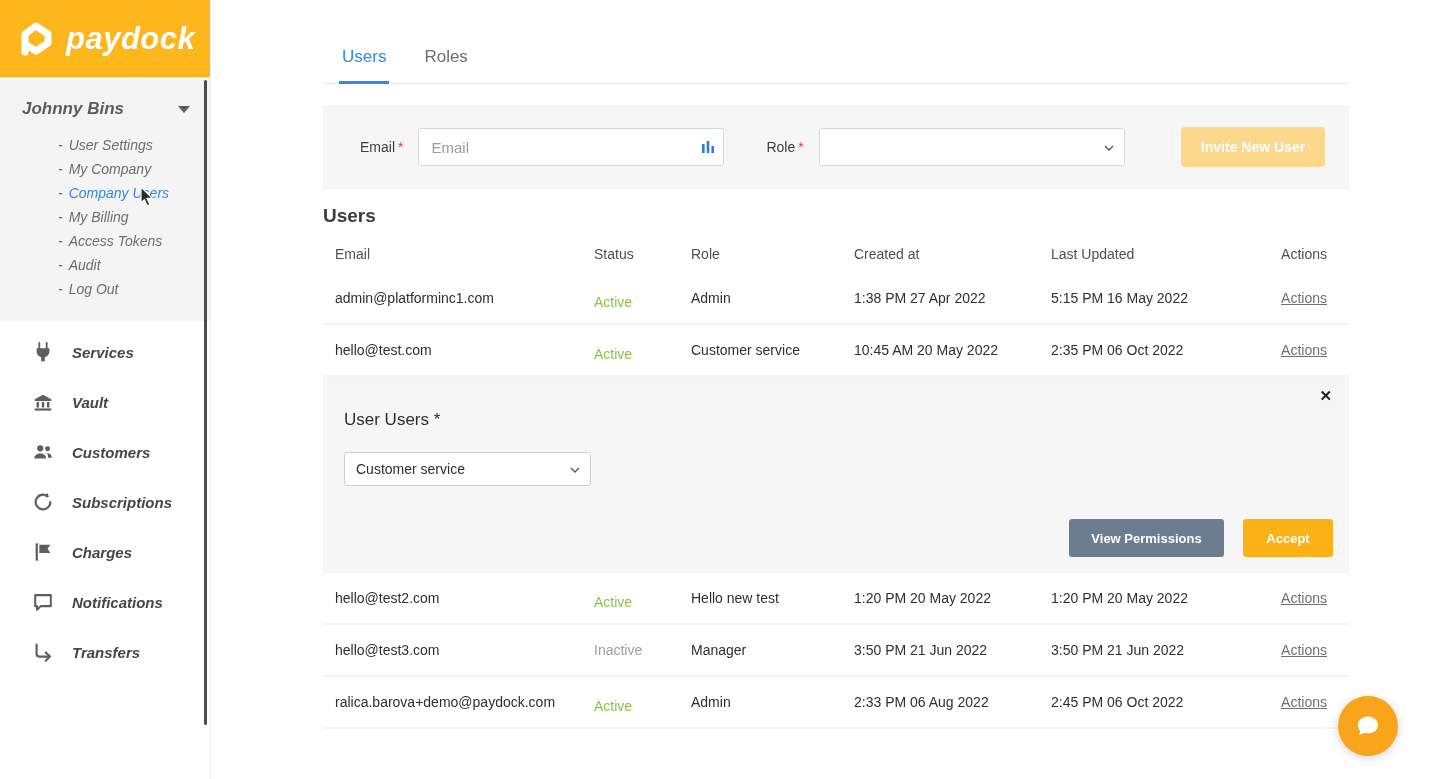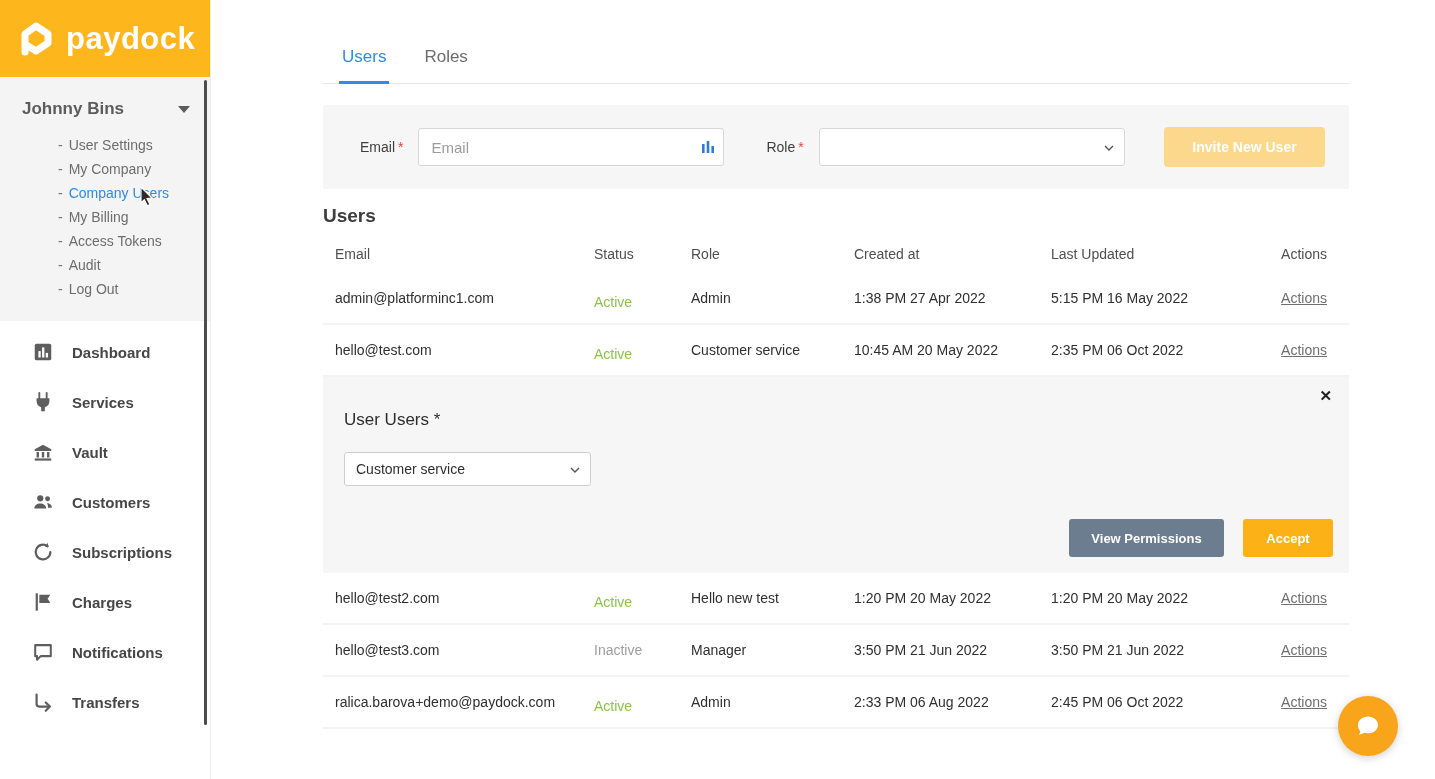--- a/index.html
+++ b/index.html
@@ -2,21 +2,21 @@
 <html><head>
 <meta charset="utf-8">
 <style>
   * { margin:0; padding:0; box-sizing:border-box; }
   html,body { width:1435px; height:779px; overflow:hidden; background:#fff;
               font-family:"Liberation Sans", sans-serif; }
   .app { position:relative; width:1435px; height:779px; background:#fff; }
 
   
   .sidebar { position:absolute; left:0; top:0; width:211px; height:100%;
-             background:#fff; border-right:1px solid #ececec; }
+             background:#fff; border-right:1px solid #ececec;font-style:italic; }
   .logo-block { height:77px; background:#FDB71C; display:flex; align-items:center;
                 padding-left:16px; gap:10px; }
   .logo-mark { width:40px; height:40px; flex:0 0 auto; }
   .logo-text { color:#fff; font-size:31px; font-weight:bold; letter-spacing:.5px; }
 
   .account-section { background:#f4f4f4; padding:22px 0 20px; }
   .account-header { display:flex; align-items:center; justify-content:space-between;
                     padding:0 20px 14px 22px; cursor:pointer; }
   .account-name { font-size:17px; font-weight:bold; color:#5c5c5c; }
   .caret-down { width:0; height:0; border-left:6px solid transparent;
@@ -52,21 +52,21 @@
   .email-wrap { position:relative; margin-left:15px; }
   .email-input { width:306px; height:38px; border:1px solid #d8d8d8; border-radius:3px;
                  background:#fff; padding:0 30px 0 12px; font-size:15px; color:#333;
                  font-family:"Liberation Sans", sans-serif; }
   .email-input::placeholder { color:#9b9b9b; }
   .autofill-icon { position:absolute; right:9px; top:12px; }
   .role-label { margin-left:42px; }
   .role-select { margin-left:15px; width:306px; height:38px; border:1px solid #d8d8d8;
                  border-radius:3px; background:#fff; position:relative; cursor:pointer; }
   .chev { position:absolute; right:10px; top:14px; width:10px; height:10px; }
-  .invite-btn { margin-left:auto; margin-right:24px; width:161px; height:40px;
+  .invite-btn { margin-left:auto; margin-right:24px; width:144px; height:40px;
                 background:#fbd88c; border:none; border-radius:4px; color:#fff;
                 font-size:14px; font-weight:bold; cursor:pointer;
                 font-family:"Liberation Sans", sans-serif; }
 
   .section-title { margin-top:16px; font-size:19px; font-weight:bold; color:#3d3d3d; }
 
   .table { margin-top:8px; }
   .thead, .trow { display:grid;
                   grid-template-columns:259px 97px 163px 197px 222px 1fr;
                   align-items:center; padding:0 22px 0 12px; }
@@ -123,29 +123,20 @@
         <a class="account-link"><span class="dash">-</span><span>My Company</span></a>
         <a class="account-link active"><span class="dash">-</span><span>Company Users</span></a>
         <a class="account-link"><span class="dash">-</span><span>My Billing</span></a>
         <a class="account-link"><span class="dash">-</span><span>Access Tokens</span></a>
         <a class="account-link"><span class="dash">-</span><span>Audit</span></a>
         <a class="account-link"><span class="dash">-</span><span>Log Out</span></a>
       </div>
     </div>
 
     <nav class="nav">
-      <div class="nav-item">
-        <svg viewBox="0 0 24 24">
-            <rect x="3" y="3" width="18" height="18" rx="2" fill="currentColor"></rect>
-            <rect x="7" y="11" width="2.5" height="7" fill="#fff"></rect>
-            <rect x="11" y="7" width="2.5" height="11" fill="#fff"></rect>
-            <rect x="15" y="13" width="2.5" height="5" fill="#fff"></rect>
-          </svg>
-        <span class="nav-label">Dashboard</span>
-      </div>
       <div class="nav-item">
         <svg viewBox="0 0 24 24" fill="none" stroke="currentColor" stroke-width="2" stroke-linecap="round">
             <path d="M8 2v6M16 2v6"></path>
             <path d="M5 8h14v3a7 7 0 0 1-5 6.7V22h-4v-4.3A7 7 0 0 1 5 11z" fill="currentColor" stroke="none"></path>
           </svg>
         <span class="nav-label">Services</span>
       </div>
       <div class="nav-item">
         <svg viewBox="0 0 24 24" fill="currentColor">
             <path d="M3 9l9-5 9 5v2H3z"></path>

